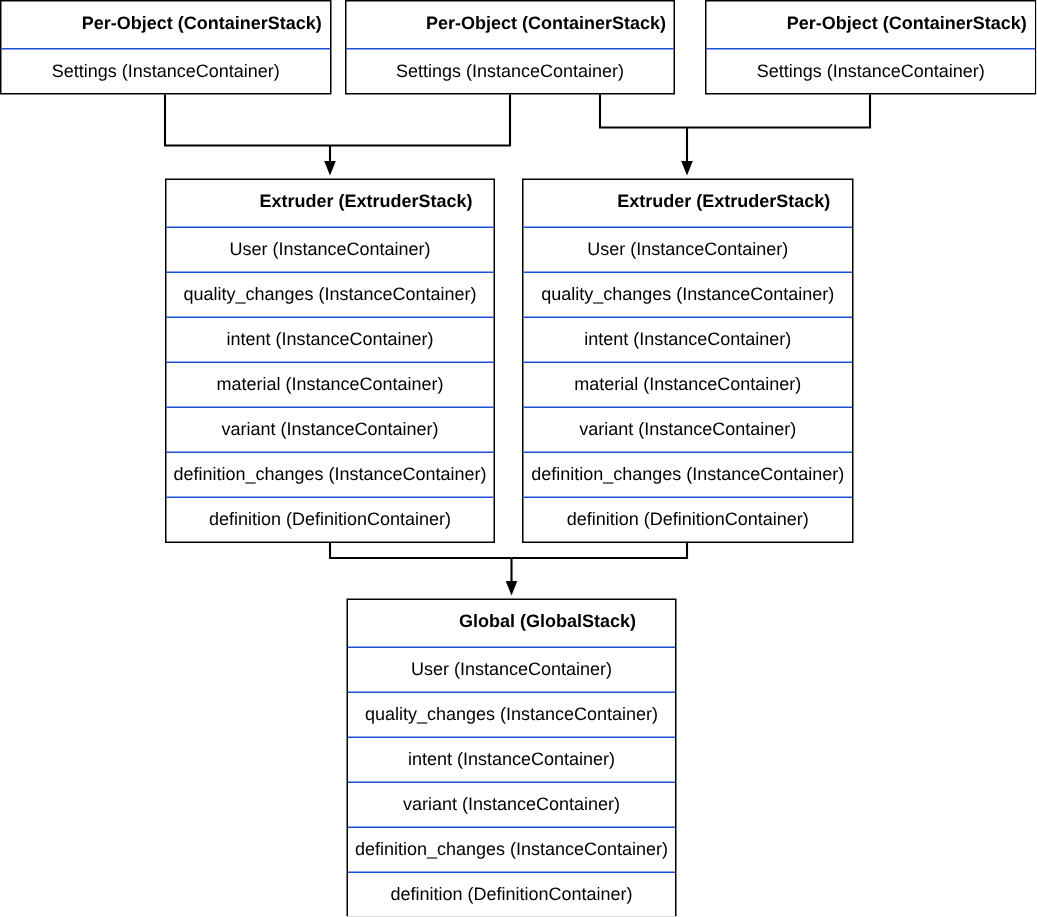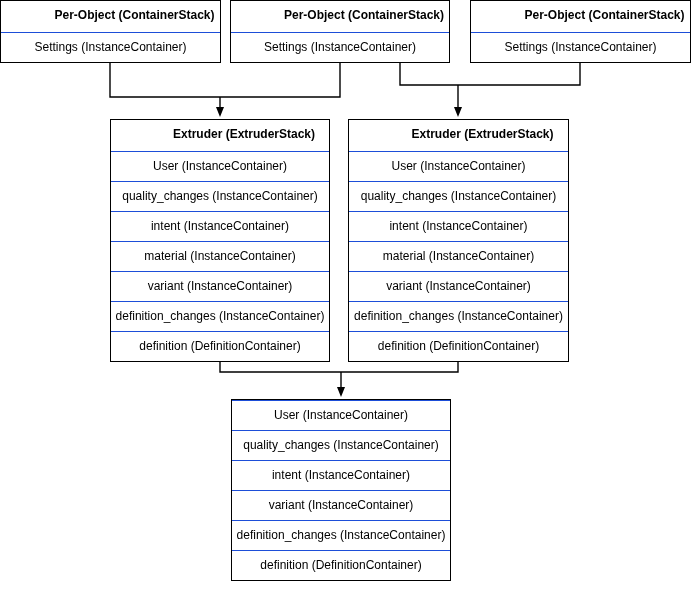--- a/index.html
+++ b/index.html
@@ -122,20 +122,21 @@
     <div class="node-row">User (InstanceContainer)</div>
     <div class="node-row">quality_changes (InstanceContainer)</div>
     <div class="node-row">intent (InstanceContainer)</div>
     <div class="node-row">material (InstanceContainer)</div>
     <div class="node-row">variant (InstanceContainer)</div>
     <div class="node-row">definition_changes (InstanceContainer)</div>
     <div class="node-row">definition (DefinitionContainer)</div>
   </div>
 
   <div class="node" id="gl-0">
+    <div class="node-row header">Global (GlobalStack)</div>
     <div class="node-row">User (InstanceContainer)</div>
     <div class="node-row">quality_changes (InstanceContainer)</div>
     <div class="node-row">intent (InstanceContainer)</div>
     <div class="node-row">variant (InstanceContainer)</div>
     <div class="node-row">definition_changes (InstanceContainer)</div>
     <div class="node-row">definition (DefinitionContainer)</div>
   </div>
 
 </div>
 

